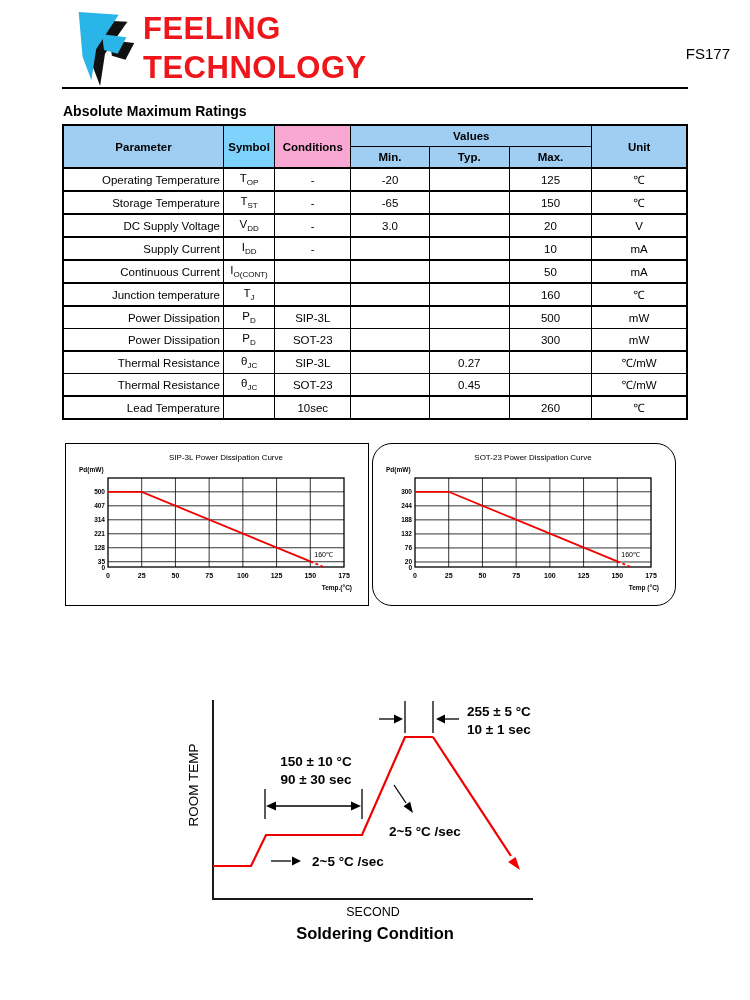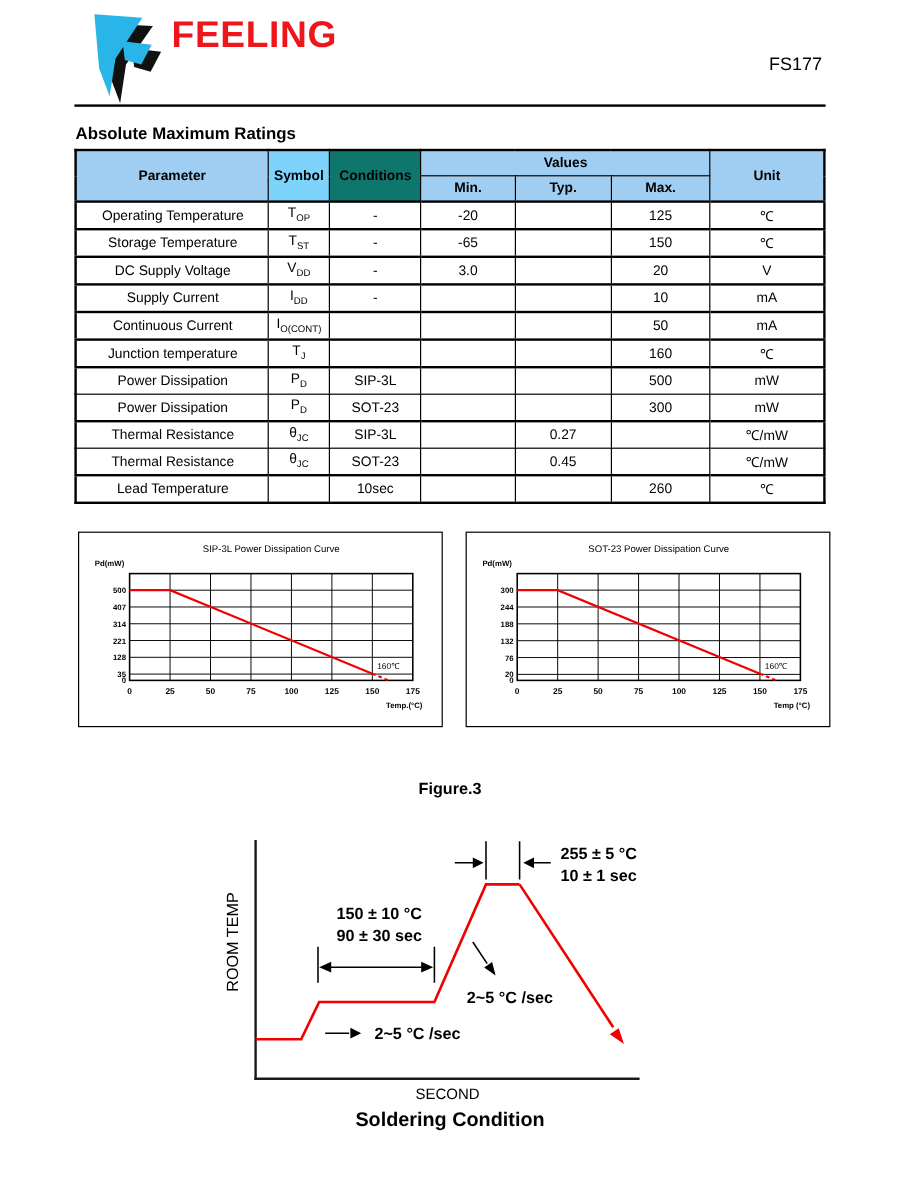--- a/index.html
+++ b/index.html
@@ -1,36 +1,36 @@
 <!DOCTYPE html>
 <html><head>
 <meta charset="utf-8">
 <style>
   html,body{margin:0;padding:0;background:#fff;}
   .page{position:relative;width:750px;height:1000px;background:#fff;overflow:hidden;
         font-family:"Liberation Sans",sans-serif;color:#000;}
   
   .logo{position:absolute;left:73px;top:8px;width:64px;height:80px;}
   .brand{position:absolute;left:143px;top:9px;font-weight:bold;font-size:31px;line-height:39px;letter-spacing:.5px;}
-  .parts{position:absolute;left:580px;top:43px;width:166px;text-align:center;font-size:15px;line-height:22px;}
+  .parts{position:absolute;left:564px;top:43px;width:166px;text-align:right;font-size:15px;line-height:22px;}
   .header-rule{position:absolute;left:62px;top:87px;width:626px;height:2px;background:#000;}
   
   .amr-title{position:absolute;left:63px;top:103px;font-size:14px;font-weight:bold;}
   table.amr{position:absolute;left:62px;top:124px;width:626px;border-collapse:collapse;
             table-layout:fixed;border:2px solid #000;font-size:11.5px;}
   table.amr th{border:1px solid #000;font-weight:bold;height:20px;padding:0;text-align:center;}
   table.amr thead{border-bottom:2px solid #000;}
   table.amr td{border:1px solid #000;border-top:2px solid #000;height:21px;padding:0 3px;text-align:center;overflow:hidden;white-space:nowrap;}
   table.amr tr.thin td{border-top-width:1px;}
-  table.amr td.l{text-align:center;padding-left:4px;margin-top:24px;}
+  table.amr td.l{text-align:right;padding-left:4px;margin-top:24px;}
   table.amr sub{font-size:8px;}
   
   .chart-box{position:absolute;top:443px;width:302px;height:161px;border:1px solid #000;background:#fff;}
   #chart0{left:65px;}
-  #chart1{left:388px;}
+  #chart1{left:372px;border-radius:20px;}
   
   .center-label{position:absolute;left:0;width:750px;text-align:center;font-weight:bold;}
   .fig3{top:650px;font-size:13.5px;}
   .soldering-title{top:924px;font-size:16.5px;}
   .fig4{top:959px;font-size:13.5px;margin-top:48px;}
   .solder-svg{position:absolute;left:0;top:688px;}
 </style>
 </head>
 <body>
 
@@ -42,20 +42,21 @@
         <polygon points="8,8 49,10 26,43 21,76 12,52" transform="translate(5,4)"></polygon>
         <polygon points="31,29 56,32 47,49 33,45" transform="translate(5,4)"></polygon>
       </g>
       <g id="logo-shape" fill="#29b5e8">
         <polygon points="4,4 45,7 22,42 17,74 8,50"></polygon>
         <polygon points="28,27 53,30 44,47 30,43"></polygon>
       </g>
     </svg>
     <div class="brand" style="color: rgb(238, 22, 27);">
       <div>FEELING</div>
+      <div>TECHNOLOGY</div>
     </div>
     <div class="parts">
       <div>FS177</div>
     </div>
     <div class="header-rule"></div>
   </div>
 
   <div class="amr-title">Absolute Maximum Ratings</div>
   <table class="amr">
     <colgroup>
@@ -64,21 +65,21 @@
         <col style="width:76px">
       <col style="width:78px">
         <col style="width:80px">
         <col style="width:82px">
         <col style="width:95px">
     </colgroup>
     <thead>
       <tr>
         <th rowspan="2" style="background: rgb(160, 206, 242);">Parameter</th>
         <th rowspan="2" style="background: #7dd3fc;">Symbol</th>
-        <th rowspan="2" style="background: #0f766e;">Conditions</th>
+        <th rowspan="2" style="background: #f9a8d4;">Conditions</th>
         <th colspan="3" style="background: rgb(160, 206, 242); text-align: center;">Values</th>
         <th rowspan="2" style="background: rgb(160, 206, 242);">Unit</th>
       </tr>
       <tr>
         <th style="background: rgb(160, 206, 242);">Min.</th>
         <th style="background: rgb(160, 206, 242);">Typ.</th>
         <th style="background: rgb(160, 206, 242);">Max.</th>
       </tr>
     </thead>
     <tbody>
@@ -252,21 +253,20 @@
         <text x="244.28571428571428" y="134" text-anchor="middle" font-size="7" font-weight="bold">150</text>
         <text x="278" y="134" text-anchor="middle" font-size="7" font-weight="bold">175</text>
         <rect x="42" y="34" width="236" height="89" fill="none" stroke="#000" stroke-width="1.3"></rect>
         <text x="286" y="146" text-anchor="end" font-size="6.5" font-weight="bold">Temp (°C)</text>
         <rect x="246.33142857142857" y="105.2225352112676" width="28" height="10" fill="#fff"></rect>
         <text x="248.33142857142857" y="113.2225352112676" font-size="7">160℃</text>
         <polyline points="42,47.78873239436619 75.71428571428572,47.78873239436619 244.28571428571428,117.42879499217527" fill="none" stroke="#f10000" stroke-width="1.8"></polyline>
         <polyline points="244.28571428571428,117.42879499217527 257.7714285714286,123" fill="none" stroke="#f10000" stroke-width="1.8" stroke-dasharray="3,2.5"></polyline>
       </svg></div>
 
-  <div class="center-label fig3">Figure.3</div>
 
   <svg class="solder-svg" width="750" height="234" viewBox="0 688 750 234">
 
     <line x1="213" y1="700" x2="213" y2="900" stroke="#1a1a1a" stroke-width="2"></line>
     <line x1="212" y1="899" x2="533" y2="899" stroke="#1a1a1a" stroke-width="2"></line>
     <text transform="translate(198 785) rotate(-90)" text-anchor="middle" font-size="13.5">ROOM TEMP</text>
 
     <polyline points="213,866 251,866 266,835 362,835 405,737 433,737" fill="none" stroke="#f10000" stroke-width="2.2"></polyline>
     <line x1="433" y1="737" x2="511" y2="856" stroke="#f10000" stroke-width="2.2"></line>
     <polygon points="520,870 508.1,861.9 515.6,856.9" fill="#f10000"></polygon>

